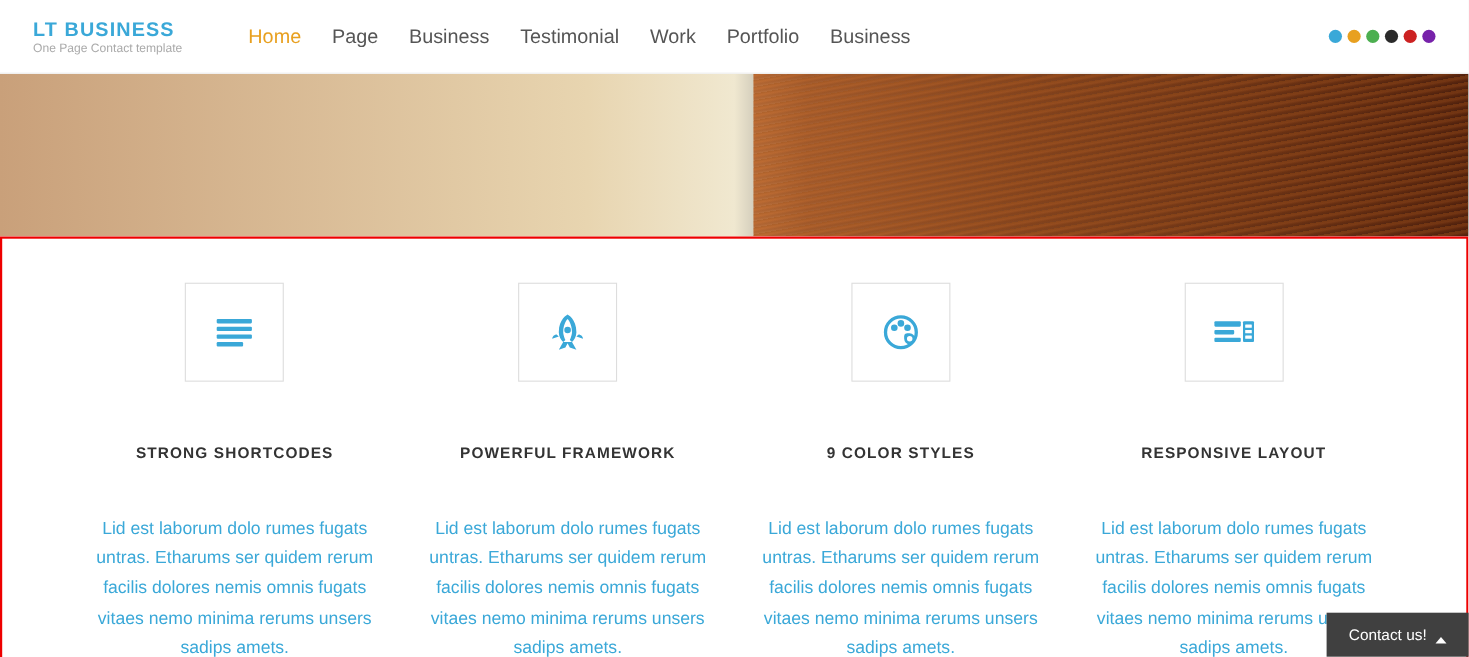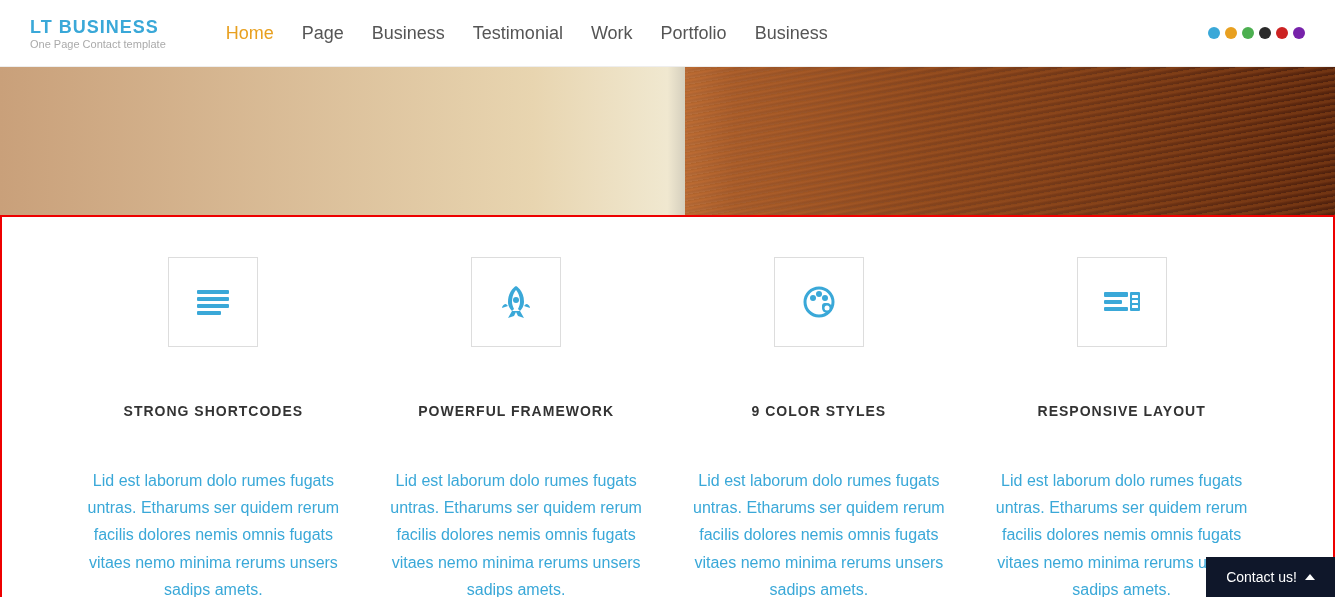--- a/index.html
+++ b/index.html
@@ -130,26 +130,26 @@
     .gap-section {
       background: #f5f5f5;
       height: 60px;
     }
 
     
     .contact-us-btn {
       position: fixed;
       bottom: 0;
       right: 0;
-      background: #0f172a;
+      background: #404040;
       color: #fff;
       padding: 12px 20px;
       font-size: 14px;
       display: flex;
-      align-items: center;
+      align-items: flex-end;
       gap: 8px;
       cursor: pointer;
       z-index: 100;
     }
     .chevron-up {
       width: 0;
       height: 0;
       border-left: 5px solid transparent;
       border-right: 5px solid transparent;
       border-bottom: 6px solid #fff;

